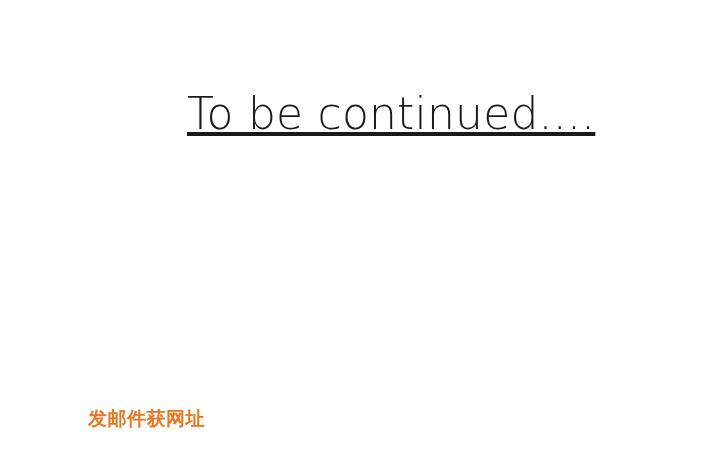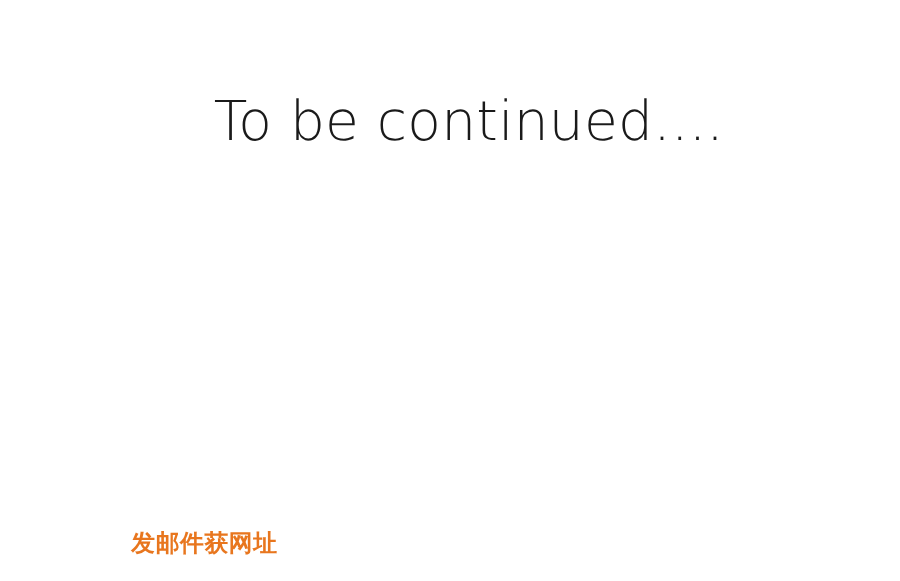--- a/index.html
+++ b/index.html
@@ -21,46 +21,47 @@
     height: 465px;
     background: var(--slide-bg, #ffffff);
     box-sizing: border-box;
   }
 
   
   #slide-title {
     position: absolute;
     left: 171px;
     top: 73px;
-    margin: 0;
+    margin: 16px;
     padding: 0;
     font-family: "DejaVu Sans", "Liberation Sans", sans-serif;
     font-weight: 300;
     font-size: 44px;
     line-height: 50px;
     letter-spacing: 0.2px;
     color: #1a1a1a;
     white-space: nowrap;
+    text-decoration: underline;
     -webkit-font-smoothing: antialiased;
   }
 
   
   #watermark {
     position: absolute;
     left: 0;
     bottom: 1px;
     width: 250px;
     height: 62px;
   }
 
   #watermark-cn {
     position: absolute;
     left: 88px;
     top: 5px;
-    margin: 17px;
+    margin: 0;
     font-family: "DejaVu Serif", "Liberation Serif", serif;
     font-weight: 700;
     font-size: 19px;
     line-height: 22px;
     letter-spacing: 0.5px;
     color: #e8761e;
     white-space: nowrap;
   }
 
   #watermark-email {

